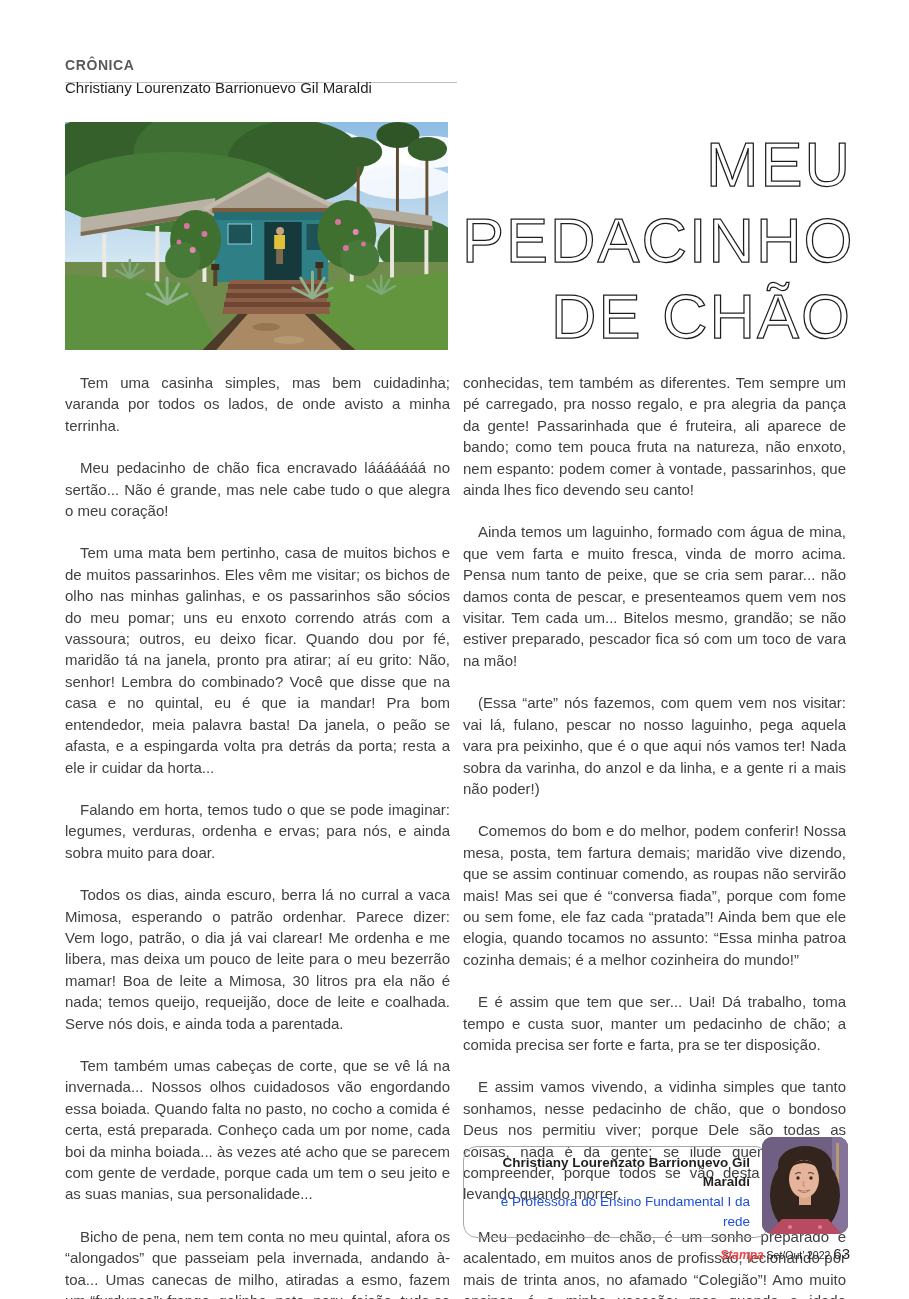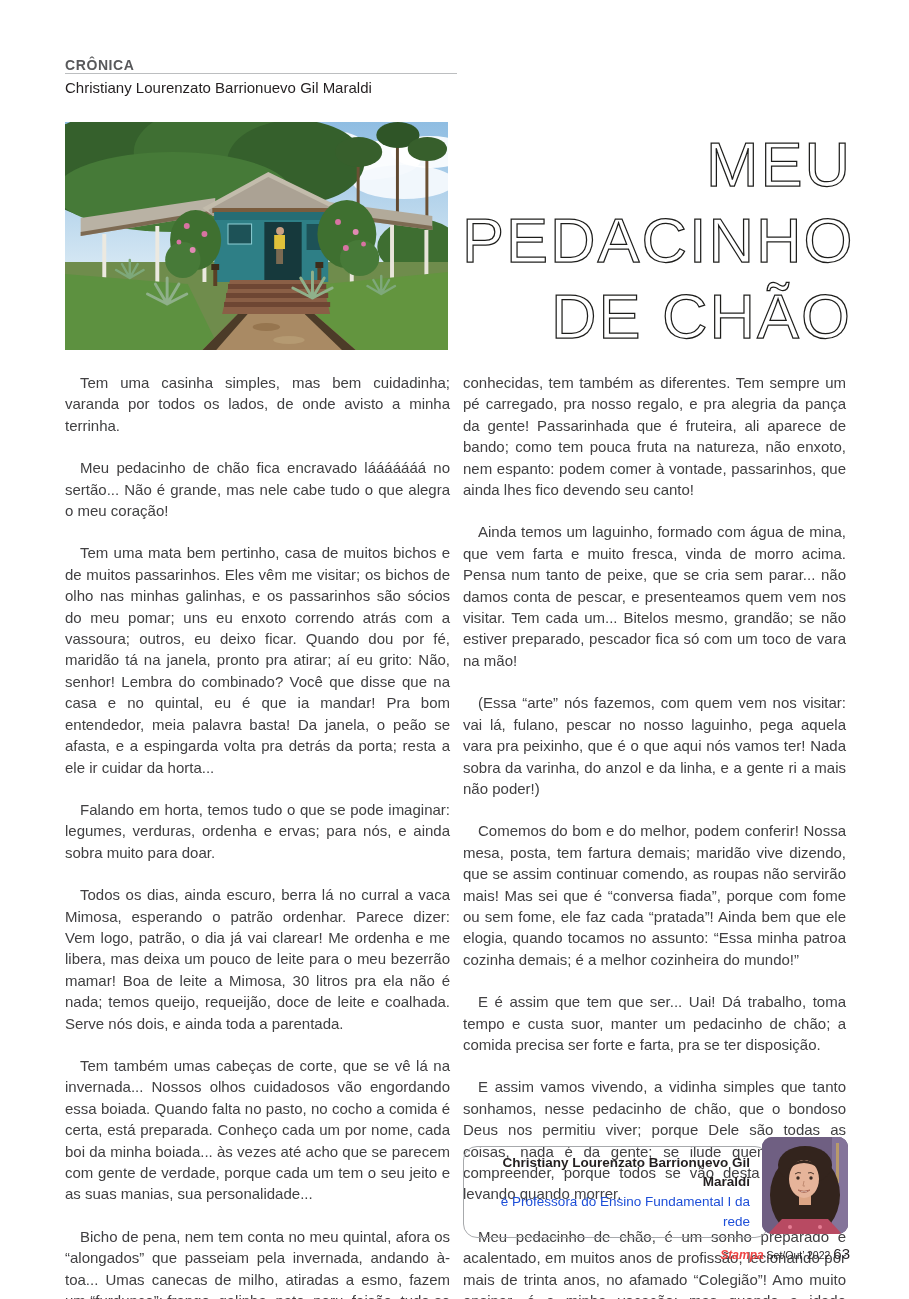--- a/index.html
+++ b/index.html
@@ -5,21 +5,21 @@
   html,body{margin:0;padding:0;}
   body{
     width:909px;height:1299px;position:relative;background:#ffffff;
     font-family:"Liberation Sans","DejaVu Sans",sans-serif;
     color:#414042;overflow:hidden;
   }
   
   .kicker{
     position:absolute;left:65px;top:57px;width:392px;
     font-size:14px;font-weight:bold;letter-spacing:.6px;color:#58595b;
-    padding-bottom:0;border-bottom:1px solid #bcbec0;
+    padding-bottom:9px;border-bottom:1px solid #bcbec0;
   }
   .byline{
     position:absolute;left:65px;top:79px;width:392px;
     font-size:15px;color:#231f20;
   }
   
   .hero{
     position:absolute;left:65px;top:122px;width:383px;height:228px;
     overflow:hidden;background:#9fc6e6;
   }

